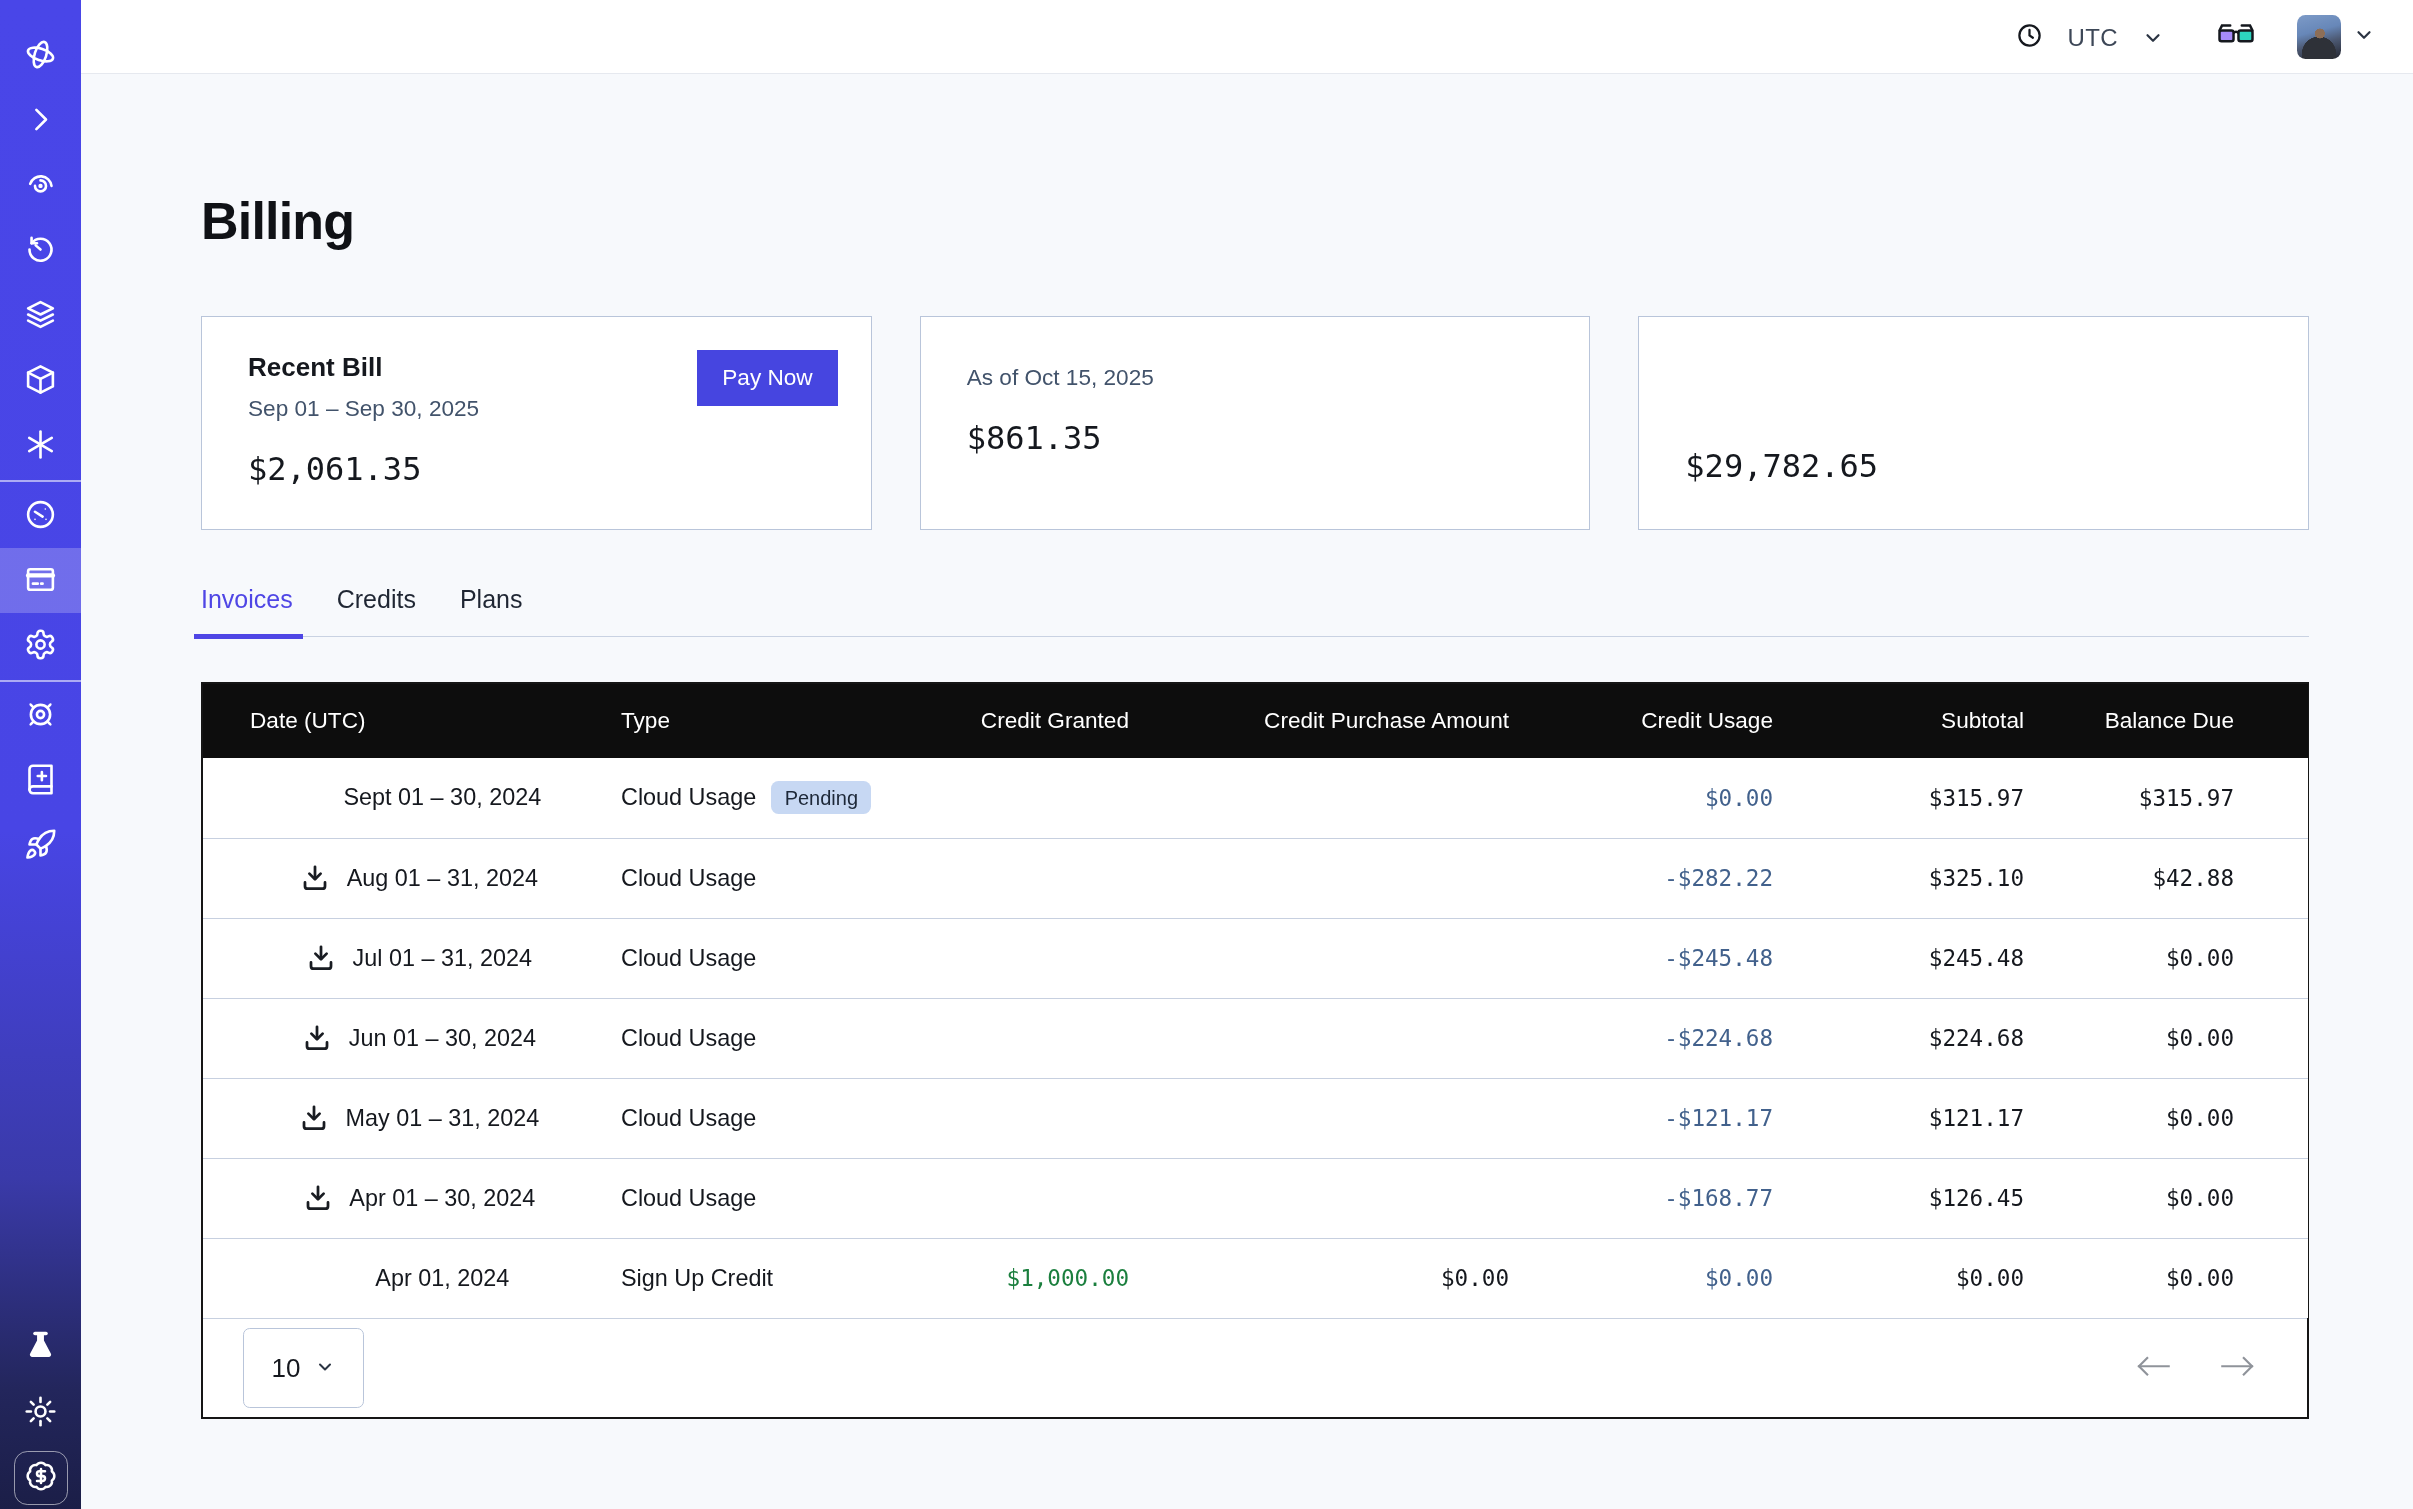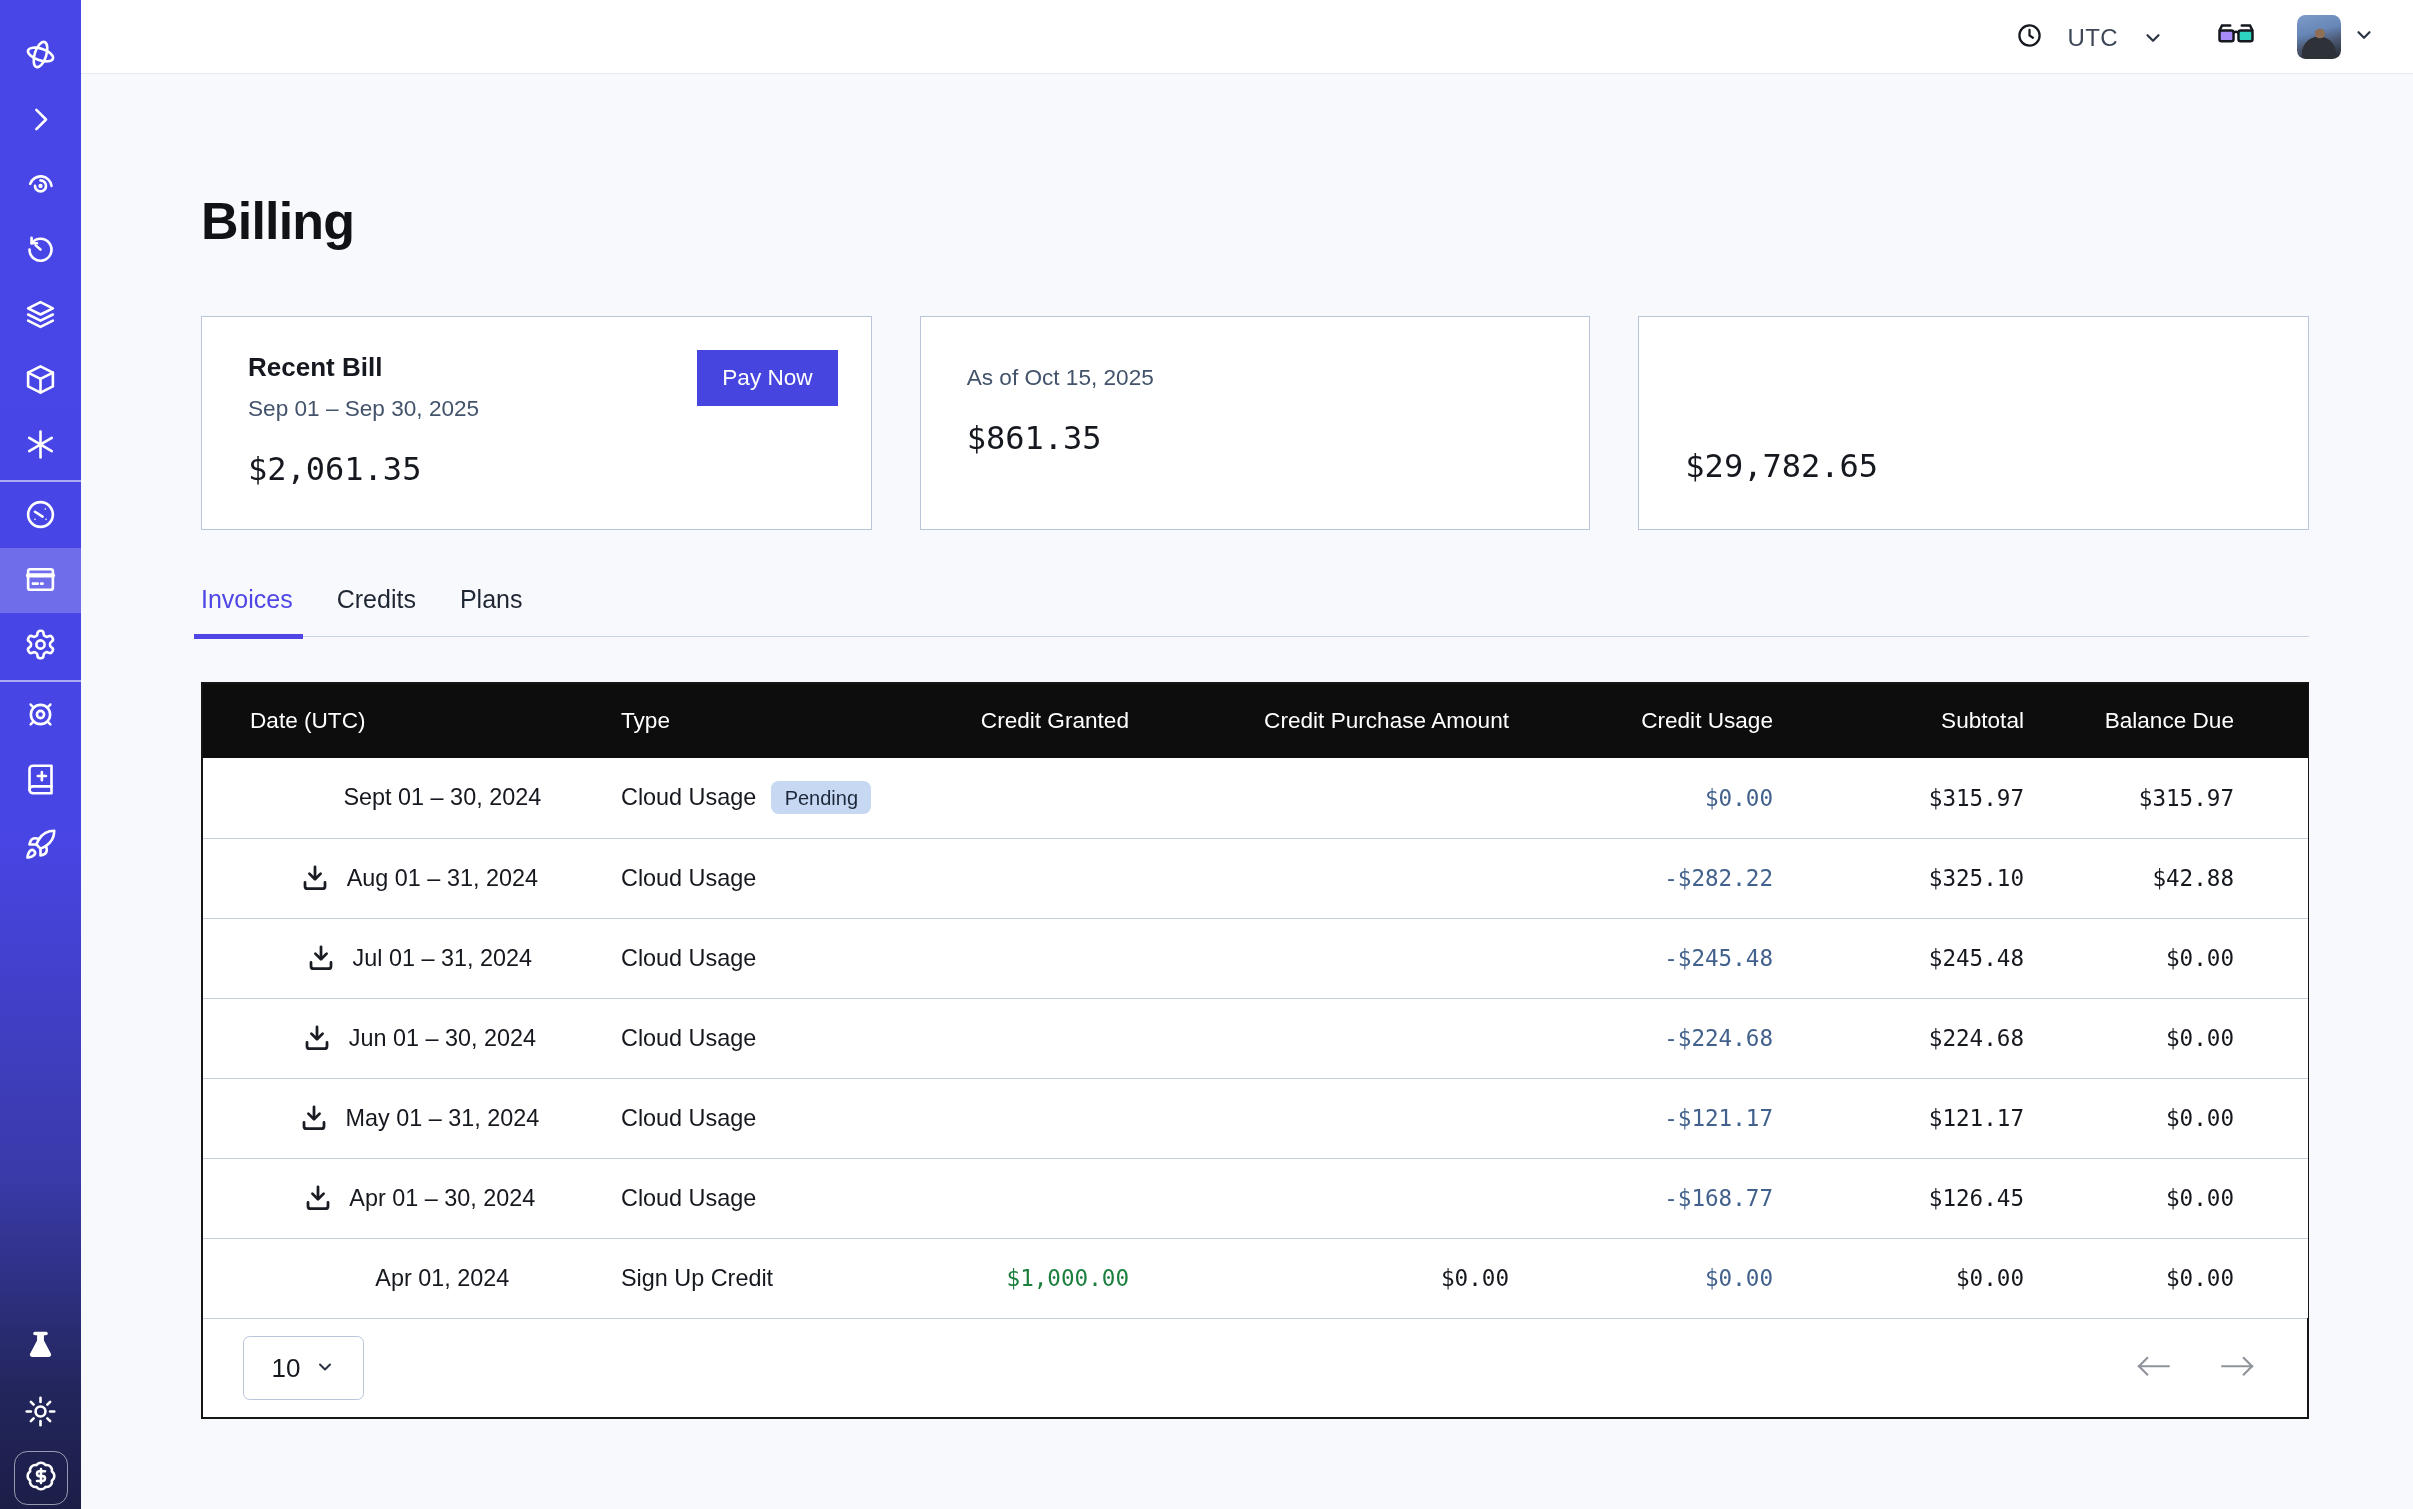--- a/index.html
+++ b/index.html
@@ -102,21 +102,21 @@
     display: inline-block; line-height: 1;
   }
   .usage { color: #42618c; }
   .granted { color: #1b7f3e; }
 
   .table-footer {
     border-top: 1.7px solid #c7d0e0; height: 99px; display: flex; align-items: center;
     justify-content: space-between; padding: 0 50px 0 40px; background: #fff;
   }
   .page-size {
-    width: 121px; height: 64px; border: 1.7px solid #b9c5da; border-radius: 6.7px; background: #fff;
+    width: 121px; height: 80px; border: 1.7px solid #b9c5da; border-radius: 6.7px; background: #fff;
     display: flex; align-items: center; justify-content: center; gap: 15px; font-size: 26px; color: #15181e; cursor: pointer;
   }
   .page-size svg { width: 20px; height: 20px; stroke: #2b3443; fill: none; stroke-width: 2.4; stroke-linecap: round; stroke-linejoin: round; }
   .pager { display: flex; gap: 47px; }
   .pager-btn { background: none; border: none; cursor: pointer; padding: 0; display: flex; align-items: center; }
   .pager-btn svg { width: 38px; height: 28.5px; stroke: #8f939a; fill: none; stroke-width: 2.6; stroke-linecap: square; }
 </style>
 </head>
 <body>
 

